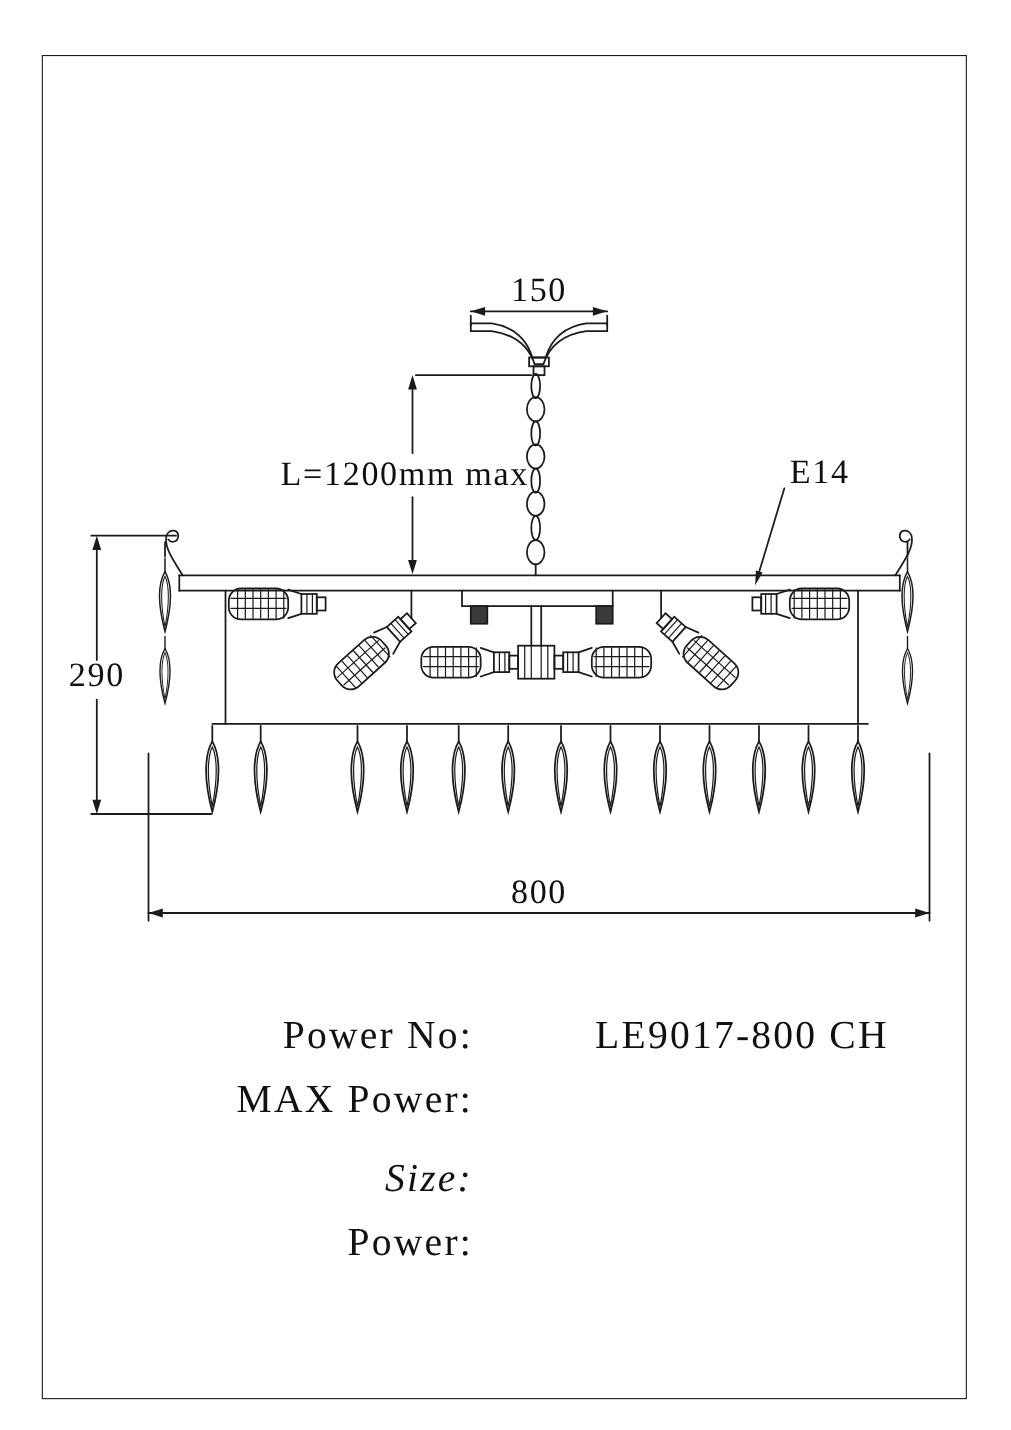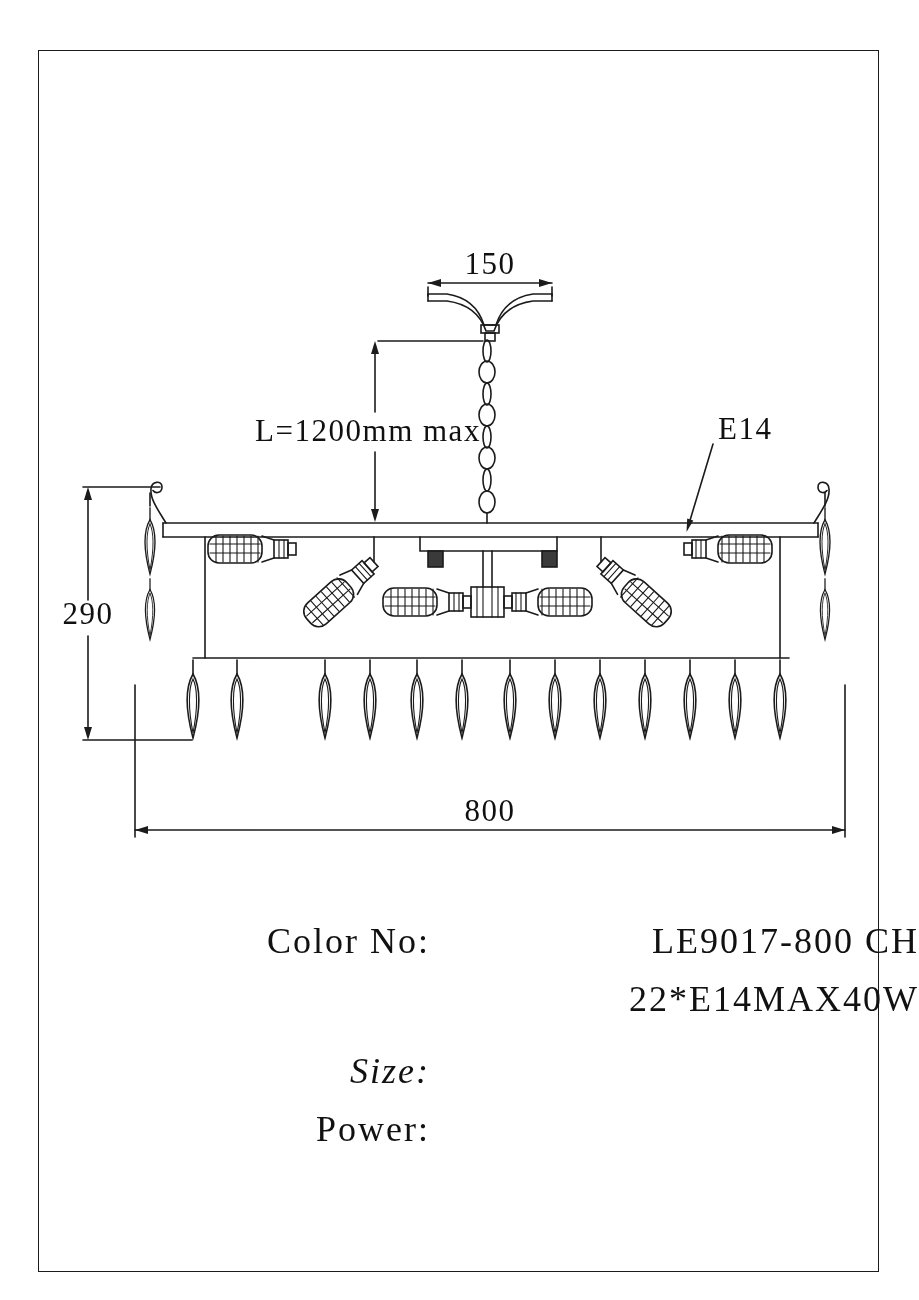--- a/index.html
+++ b/index.html
@@ -7,21 +7,21 @@
         font-family:"Liberation Serif", serif;color:#111;margin-top:40px;}
   #sheet-border{position:absolute;left:38px;top:10px;width:841px;height:1222px;
         border:1.6px solid #1b1b1b;box-sizing:border-box;}
   svg{position:absolute;left:0;top:0;}
   svg text{stroke:none;fill:#101010;font-family:"Liberation Serif", serif;}
   .dimtxt{font-size:31px;letter-spacing:1.5px;}
   .specs{position:absolute;left:0;top:872px;width:919px;}
   .spec-row{display:flex;height:58px;line-height:58px;font-size:36px;letter-spacing:2px;}
   .spec-row.gap{margin-top:14px;font-style:italic;}
   .spec-label{flex:0 0 430px;text-align:right;white-space:pre;}
-  .spec-value{flex:1;text-align:right;white-space:pre;}
+  .spec-value{flex:1;text-align:center;white-space:pre;}
 </style>
 </head>
 <body>
 
 <div id="page">
   <div id="sheet-border"></div>
 
   <svg width="919" height="840" viewBox="0 0 919 840">
 
     <defs>
@@ -168,25 +168,25 @@
 
     <text class="dimtxt" x="490" y="234" text-anchor="middle">150</text>
     <text class="dimtxt" x="368" y="401" text-anchor="middle">L=1200mm max</text>
     <text class="dimtxt" x="718" y="399" text-anchor="start">E14</text>
     <text class="dimtxt" x="88" y="584" text-anchor="middle">290</text>
     <text class="dimtxt" x="490" y="781" text-anchor="middle">800</text>
   </svg>
 
   <div class="specs">
     <div class="spec-row">
-      <span class="spec-label">Color No:</span>
+      <span class="spec-label">Power No:</span>
       <span class="spec-value">LE9017-800 CH</span>
     </div>
     <div class="spec-row">
-      <span class="spec-value">22*E14MAX40W</span>
+      <span class="spec-label">MAX Power:</span>
     </div>
     <div class="spec-row gap">
       <span class="spec-label">Size:</span>
     </div>
     <div class="spec-row">
       <span class="spec-label">Power:</span>
     </div>
   </div>
 </div>
 

